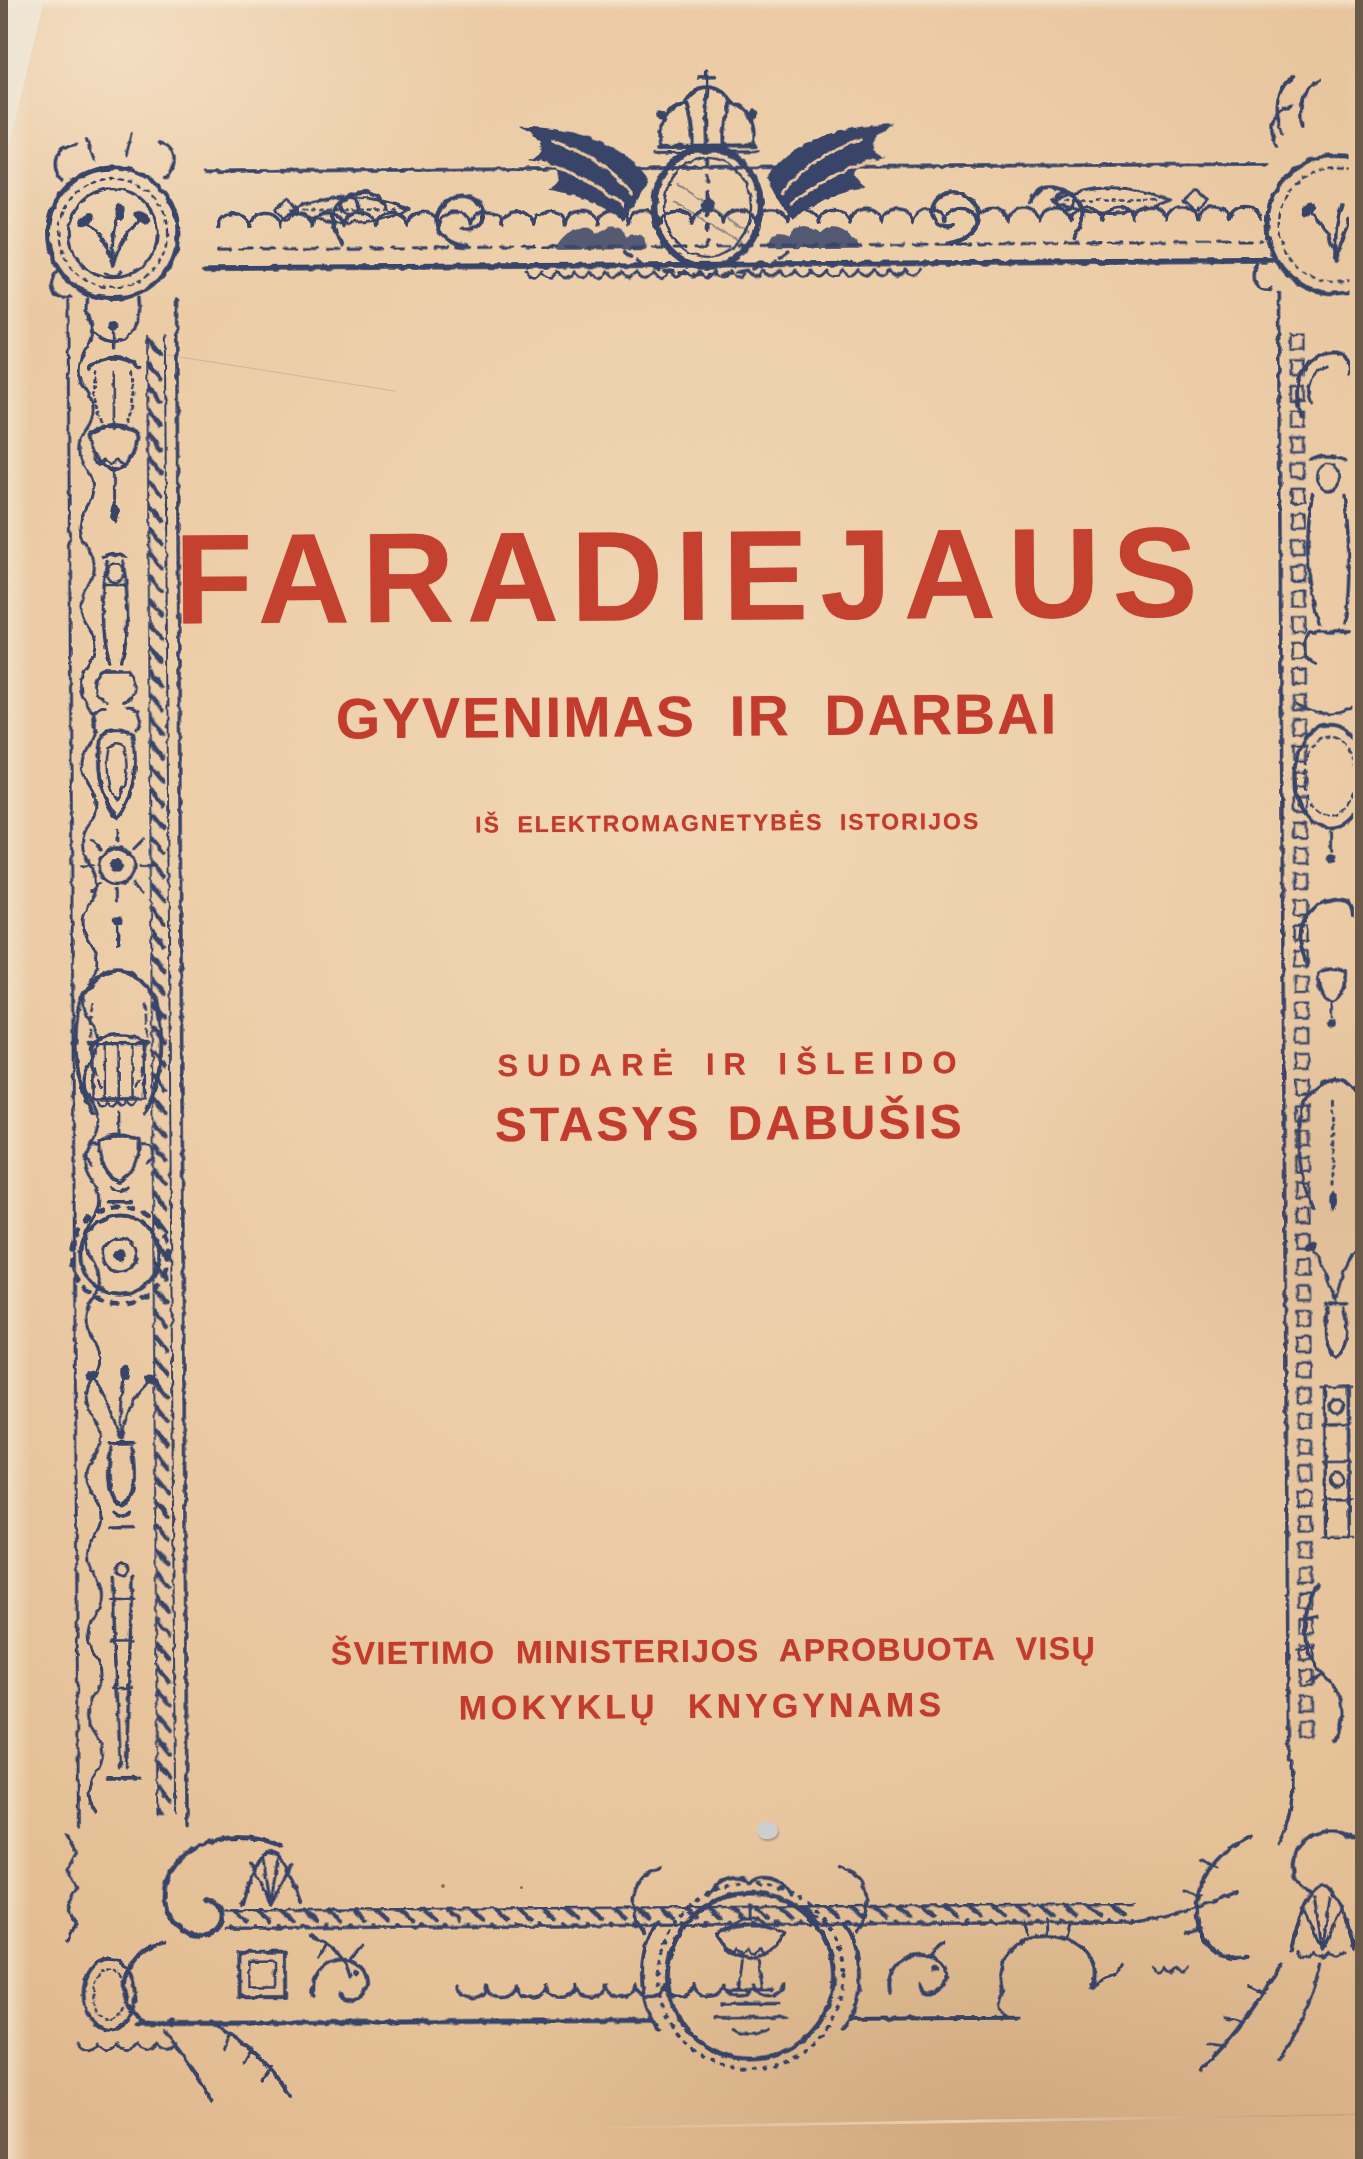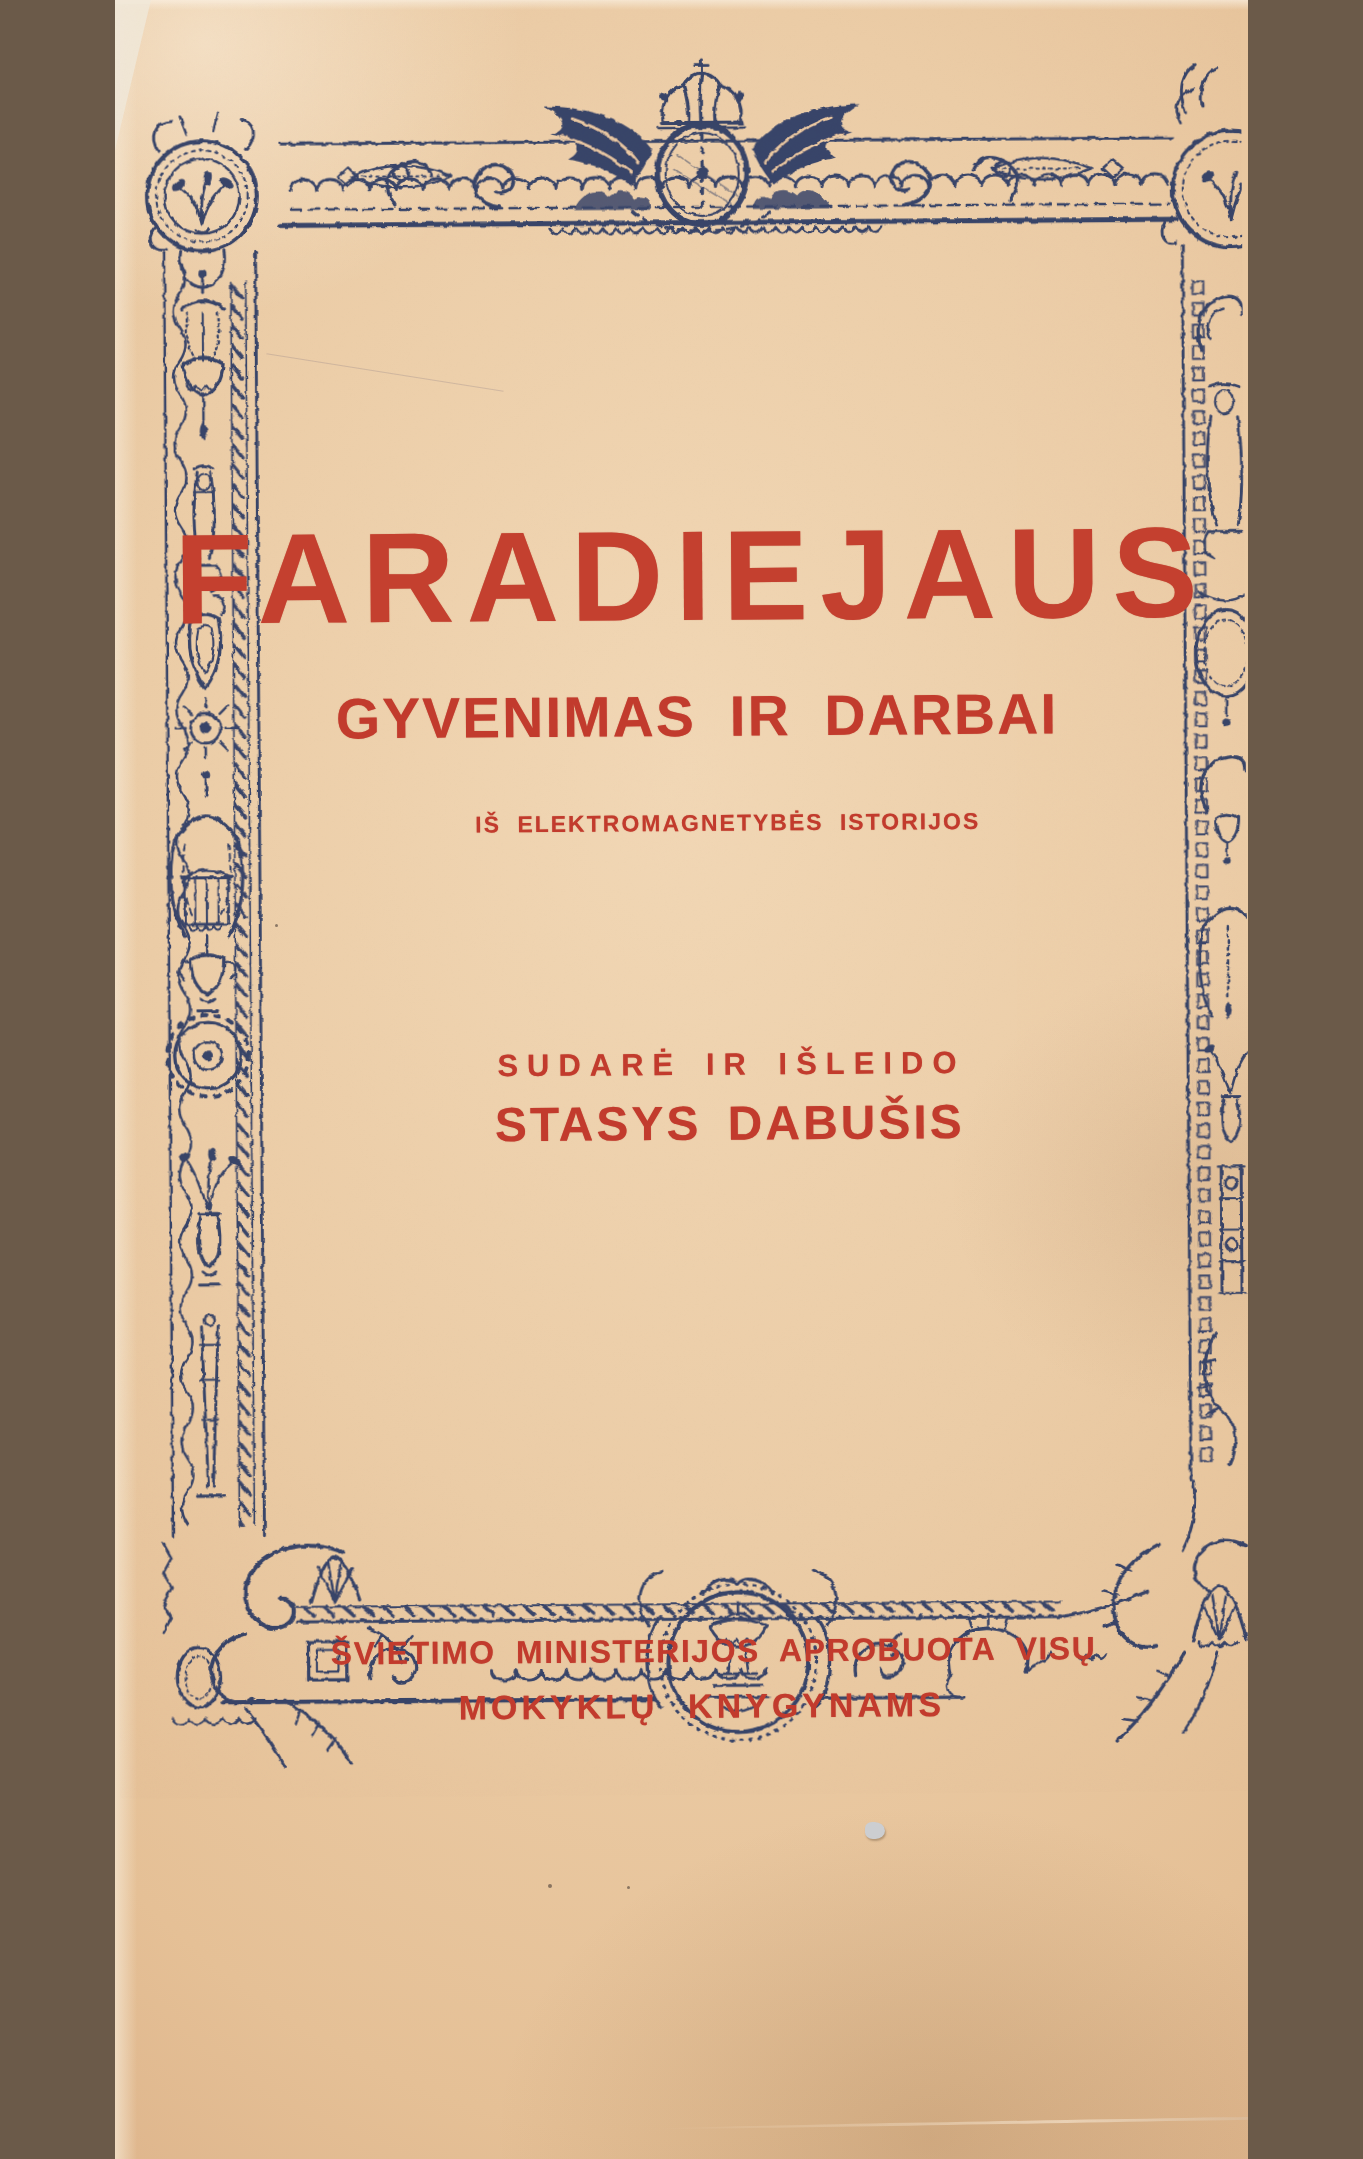--- a/index.html
+++ b/index.html
@@ -1,17 +1,17 @@
 <!DOCTYPE html>
 <html><head>
 <meta charset="utf-8">
 <style>
   html,body{margin:0;padding:0;background:#6b5a49;}
   .scan{
-    position:relative;width:1133px;height:2159px;margin:0 auto;overflow:hidden;
+    position:relative;width:1347px;height:2159px;margin:0 auto;overflow:hidden;
     font-family:"Liberation Sans",sans-serif;
     background:
       radial-gradient(55% 22% at 72% 99%, rgba(125,82,44,.20), rgba(125,82,44,0) 70%),
       radial-gradient(40% 18% at 8% 2%, rgba(255,247,233,.50), rgba(255,247,233,0) 70%),
       radial-gradient(30% 14% at 96% 55%, rgba(140,95,55,.12), rgba(140,95,55,0) 75%),
       radial-gradient(120% 90% at 50% 36%, #f2d8b6 0%, #eccda7 40%, #e5c096 70%, #dcb289 88%, #d3a97e 100%);
   }
   .edge-left{position:absolute;left:0;top:0;bottom:0;width:26px;
     background:linear-gradient(90deg,#f5e7d2 0%,rgba(245,231,210,0) 85%);opacity:.75;}
   .edge-top{position:absolute;left:0;top:0;right:0;height:10px;

